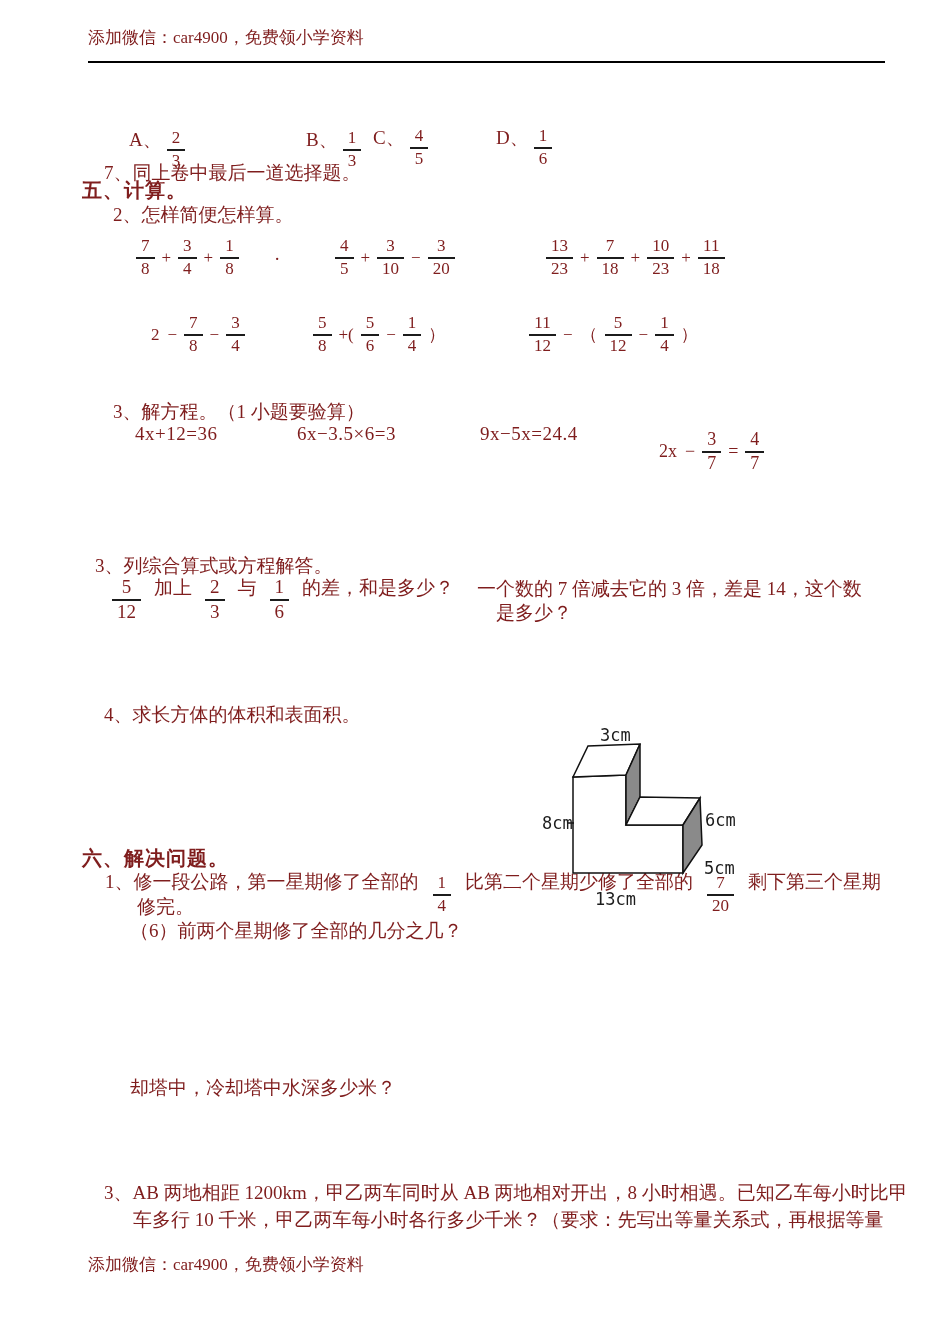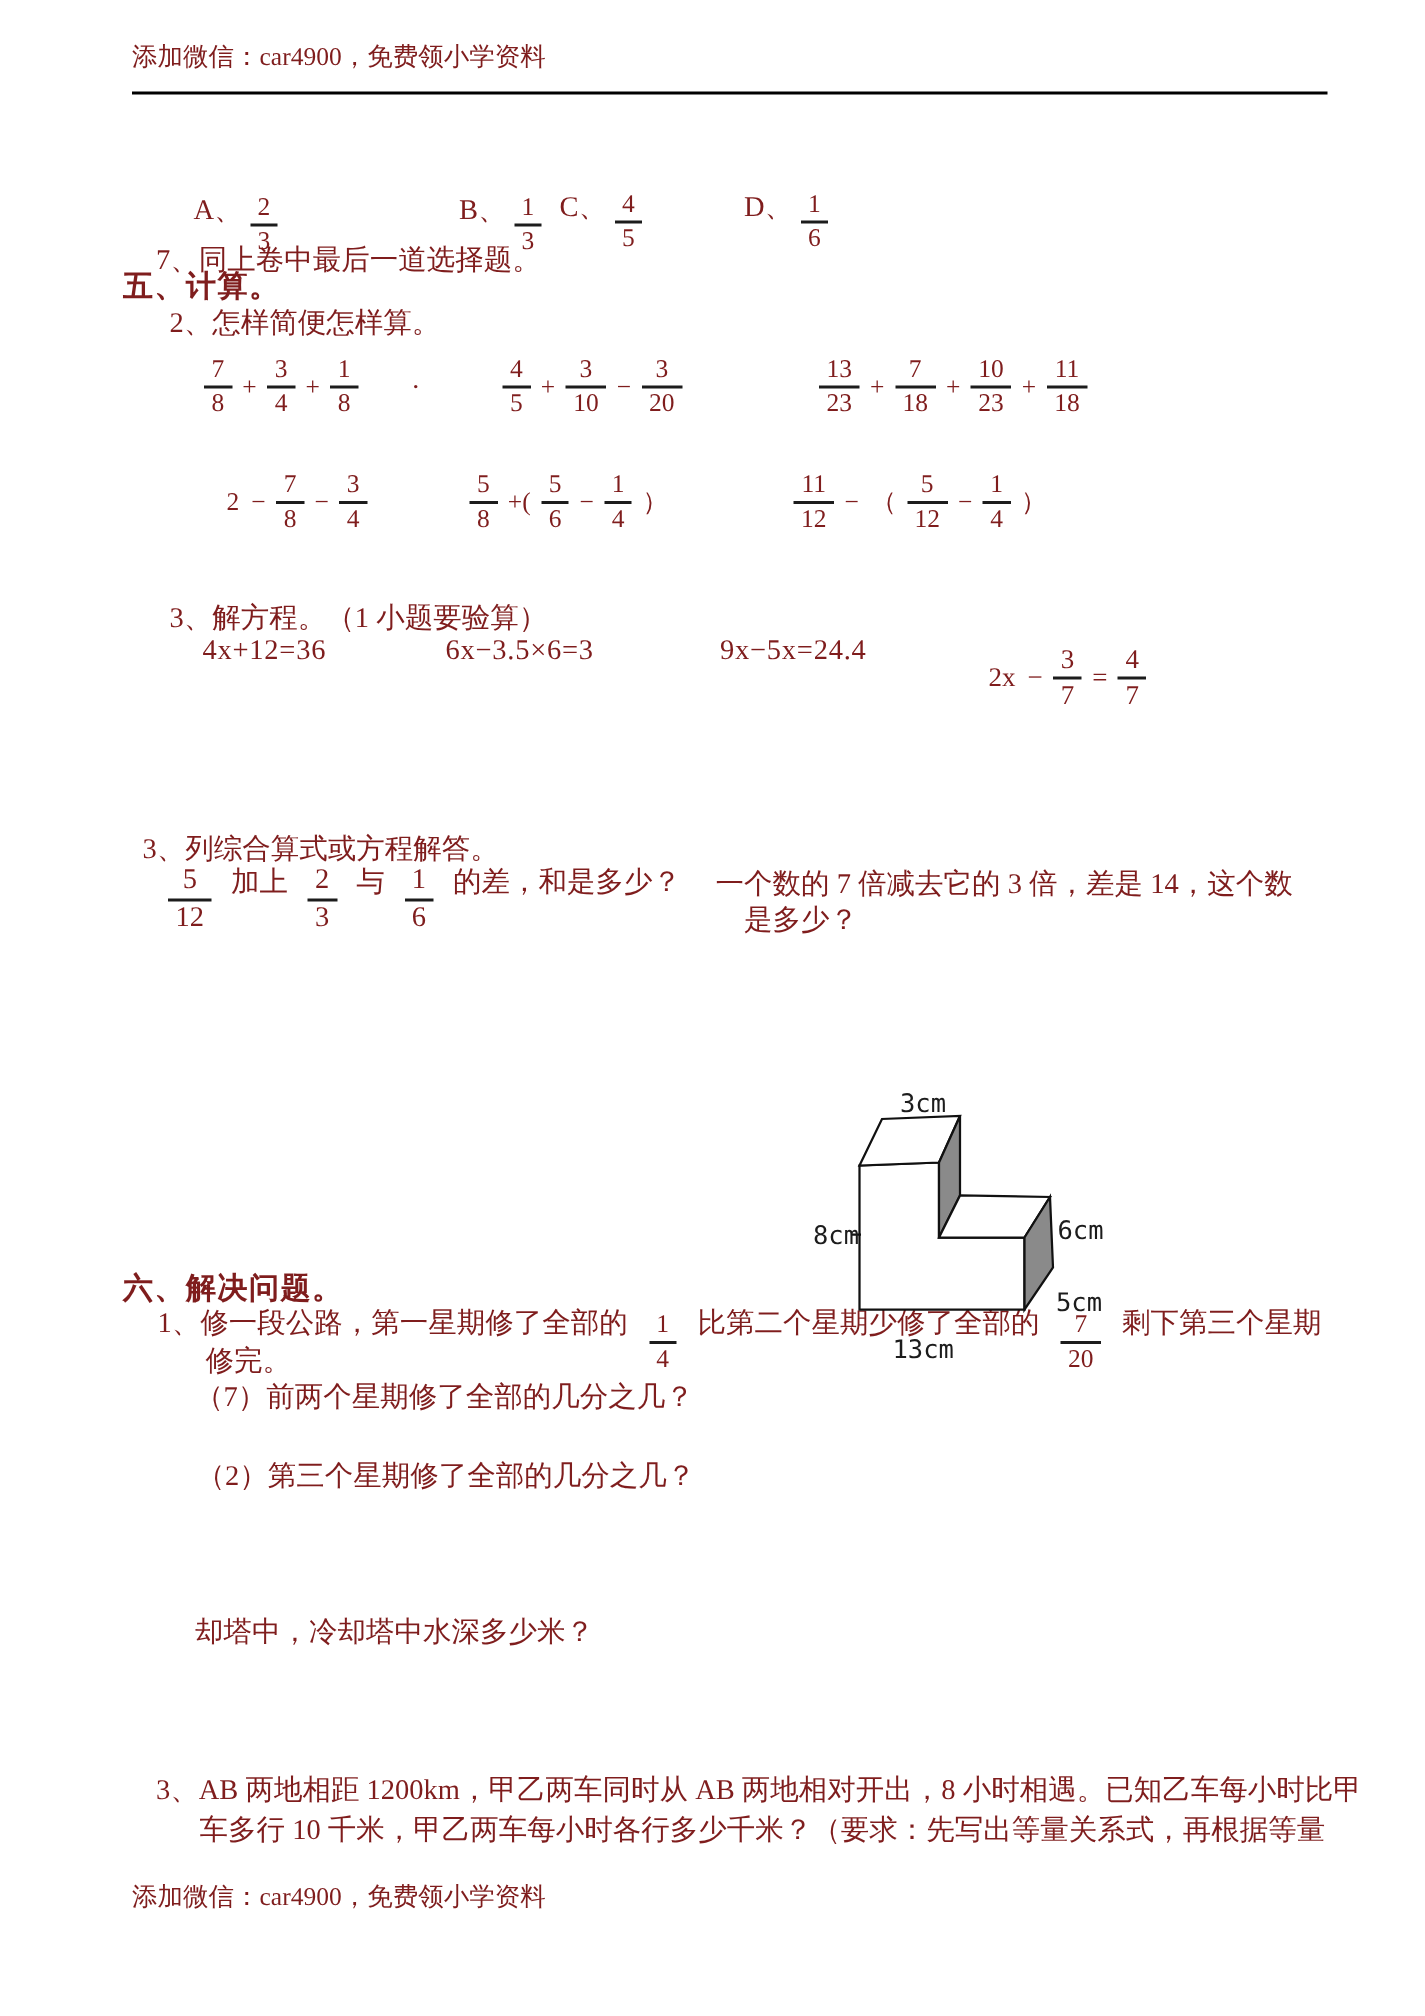--- a/index.html
+++ b/index.html
@@ -214,20 +214,21 @@
       <span class="tok">与</span>
       <span class="frac">
         <span class="num">1</span>
         <span class="den">6</span>
       </span>
       <span class="tok">的差，和是多少？</span>
     </div>
   <div class="abs fs19" style="left:477px; top:576px;">一个数的 7 倍减去它的 3 倍，差是 14，这个数</div>
   <div class="abs fs19" style="left:496px; top:600px;font-family:Liberation Serif, serif;">是多少？</div>
 
+  <div class="abs fs19" style="left:104px; top:702px;">4、求长方体的体积和表面积。</div>
 
   <svg class="figure" style="left:540px; top:725px;" width="240" height="185" viewBox="0 0 240 185">
     <polygon points="33,148 33,52 86,50 86,100 143,100 143,148" fill="#ffffff" stroke="#111" stroke-width="1.5"></polygon>
     <polygon points="33,52 48,21 100,19 86,50" fill="#ffffff" stroke="#111" stroke-width="1.5"></polygon>
     <polygon points="86,50 100,19 100,72 86,100" fill="#8a8a8a" stroke="#111" stroke-width="1.5"></polygon>
     <polygon points="86,100 100,72 160,73 143,100" fill="#ffffff" stroke="#111" stroke-width="1.5"></polygon>
     <polygon points="143,100 160,73 162,120 143,148" fill="#8a8a8a" stroke="#111" stroke-width="1.5"></polygon>
     <line x1="28" y1="98" x2="34" y2="98" stroke="#111" stroke-width="1.5"></line>
     <text x="60" y="16">3cm</text>
     <text x="2" y="104">8cm</text>
@@ -244,22 +245,21 @@
         <span class="den">4</span>
       </span>
       <span class="tok">比第二个星期少修了全部的</span>
       <span class="frac">
         <span class="num">7</span>
         <span class="den">20</span>
       </span>
       <span class="tok">剩下第三个星期</span>
     </div>
   <div class="abs fs19" style="left:137px; top:894px;">修完。</div>
-  <div class="abs fs19" style="left:130px; top:918px;">（7）前两个星期修了全部的几分之几？</div>
-  <div class="abs fs19" style="left:131px; top:971px;">（2）第三个星期修了全部的几分之几？</div>
+  <div class="abs fs19" style="left:130px; top:918px;">（6）前两个星期修了全部的几分之几？</div>
 
   <div class="abs fs19" style="left:130px; top:1075px;">却塔中，冷却塔中水深多少米？</div>
 
   <div class="abs fs19" style="left:104px; top:1180px;">3、AB 两地相距 1200km，甲乙两车同时从 AB 两地相对开出，8 小时相遇。已知乙车每小时比甲</div>
   <div class="abs fs19" style="left:133px; top:1207px;">车多行 10 千米，甲乙两车每小时各行多少千米？（要求：先写出等量关系式，再根据等量</div>
 
   <div class="abs fs17" style="left:88px; top:1253px;">添加微信：car4900，免费领小学资料</div>
 
 </div>
 

